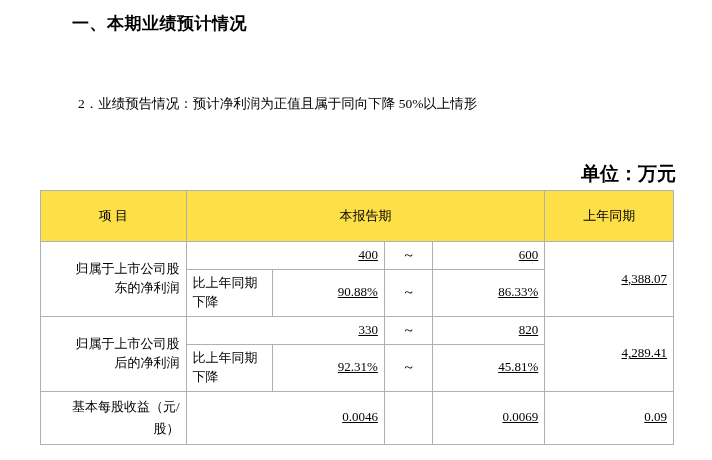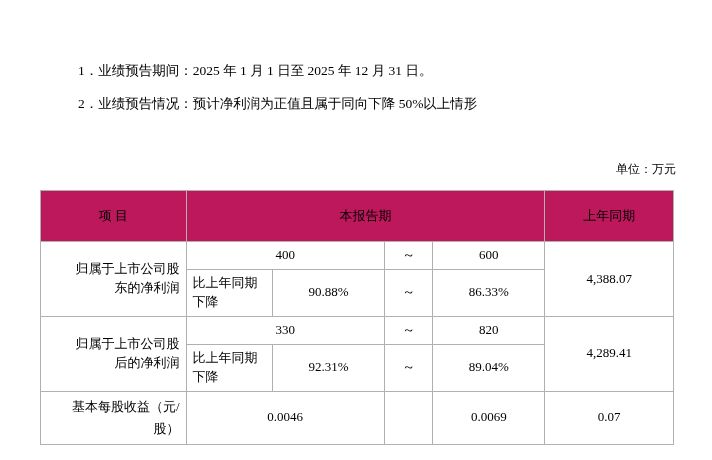--- a/index.html
+++ b/index.html
@@ -35,39 +35,40 @@
     line-height: 1.6;
     white-space: nowrap;
   }
   .p1 { left: 78px; top: 60px; }
   .p2 { left: 78px; top: 93px; }
   .p3 { left: 68px; top: 128px; }
   .unit {
     position: absolute;
     right: 36px;
     top: 161px;
-    font-size: 12px;
+    font-size: 19px;
+    font-weight: bold;
   }
   table.main {
     position: absolute;
     left: 40px;
     top: 190px;
     width: 634px;
     border-collapse: collapse;
     font-size: 13px;
     table-layout: fixed;
   }
   table.main td {
     border: 1px solid #b0b0b0;
     padding: 4px 6px;
     vertical-align: middle;
     line-height: 1.45;
   }
   .hdr {
-    background: #be185d;
+    background: #fde047;
     text-align: center;
     font-weight: normal;
     height: 42px;
   }
   .lbl-col {
     width: 138px;
   }
   .sub-col {
     width: 82px;
   }
@@ -79,42 +80,43 @@
     text-align: center;
   }
   .last-col {
     width: 122px;
   }
   .rowlabel {
     text-align: right;
     line-height: 1.7;
   }
   .num {
-    text-align: center;
+    text-align: right;
     padding-right: 10px;
+    text-decoration: underline;
   }
   .sub-label {
     text-align: left;
     line-height: 1.7;
     white-space: nowrap;
   }
   .tall {
     height: 38px;
   }
   .eps-label {
     line-height: 1.7;
   }
 </style>
 </head>
 <body>
 
 <div class="page">
 
+  <div class="heading">一、本期业绩预计情况</div>
 
-  <div class="para p1">1．业绩预告期间：2025 年 1 月 1 日至 2025 年 12 月 31 日。</div>
   <div class="para p2">2．业绩预告情况：预计净利润为正值且属于同向下降 50%以上情形</div>
 
   <div class="unit">单位：万元</div>
 
   <table class="main">
     <colgroup>
       <col class="lbl-col">
       <col class="sub-col">
       <col class="num-col">
       <col class="tilde-col">
@@ -158,29 +160,29 @@
         <td class="num">820</td>
         <td class="num" rowspan="2">4,289.41</td>
       </tr>
       <tr>
         <td class="sub-label tall">
           <div>比上年同期</div>
           <div>下降</div>
         </td>
         <td class="num">92.31%</td>
         <td class="tilde-col">～</td>
-        <td class="num">89.04%</td>
+        <td class="num">45.81%</td>
       </tr>
 
       <tr>
         <td class="rowlabel">
           <div class="eps-label">基本每股收益（元/</div>
           <div class="eps-label">股）</div>
         </td>
         <td class="num" colspan="2">0.0046</td>
         <td class="tilde-col"></td>
         <td class="num">0.0069</td>
-        <td class="num">0.07</td>
+        <td class="num">0.09</td>
       </tr>
     </tbody>
   </table>
 
 </div>
 
 </body></html>

